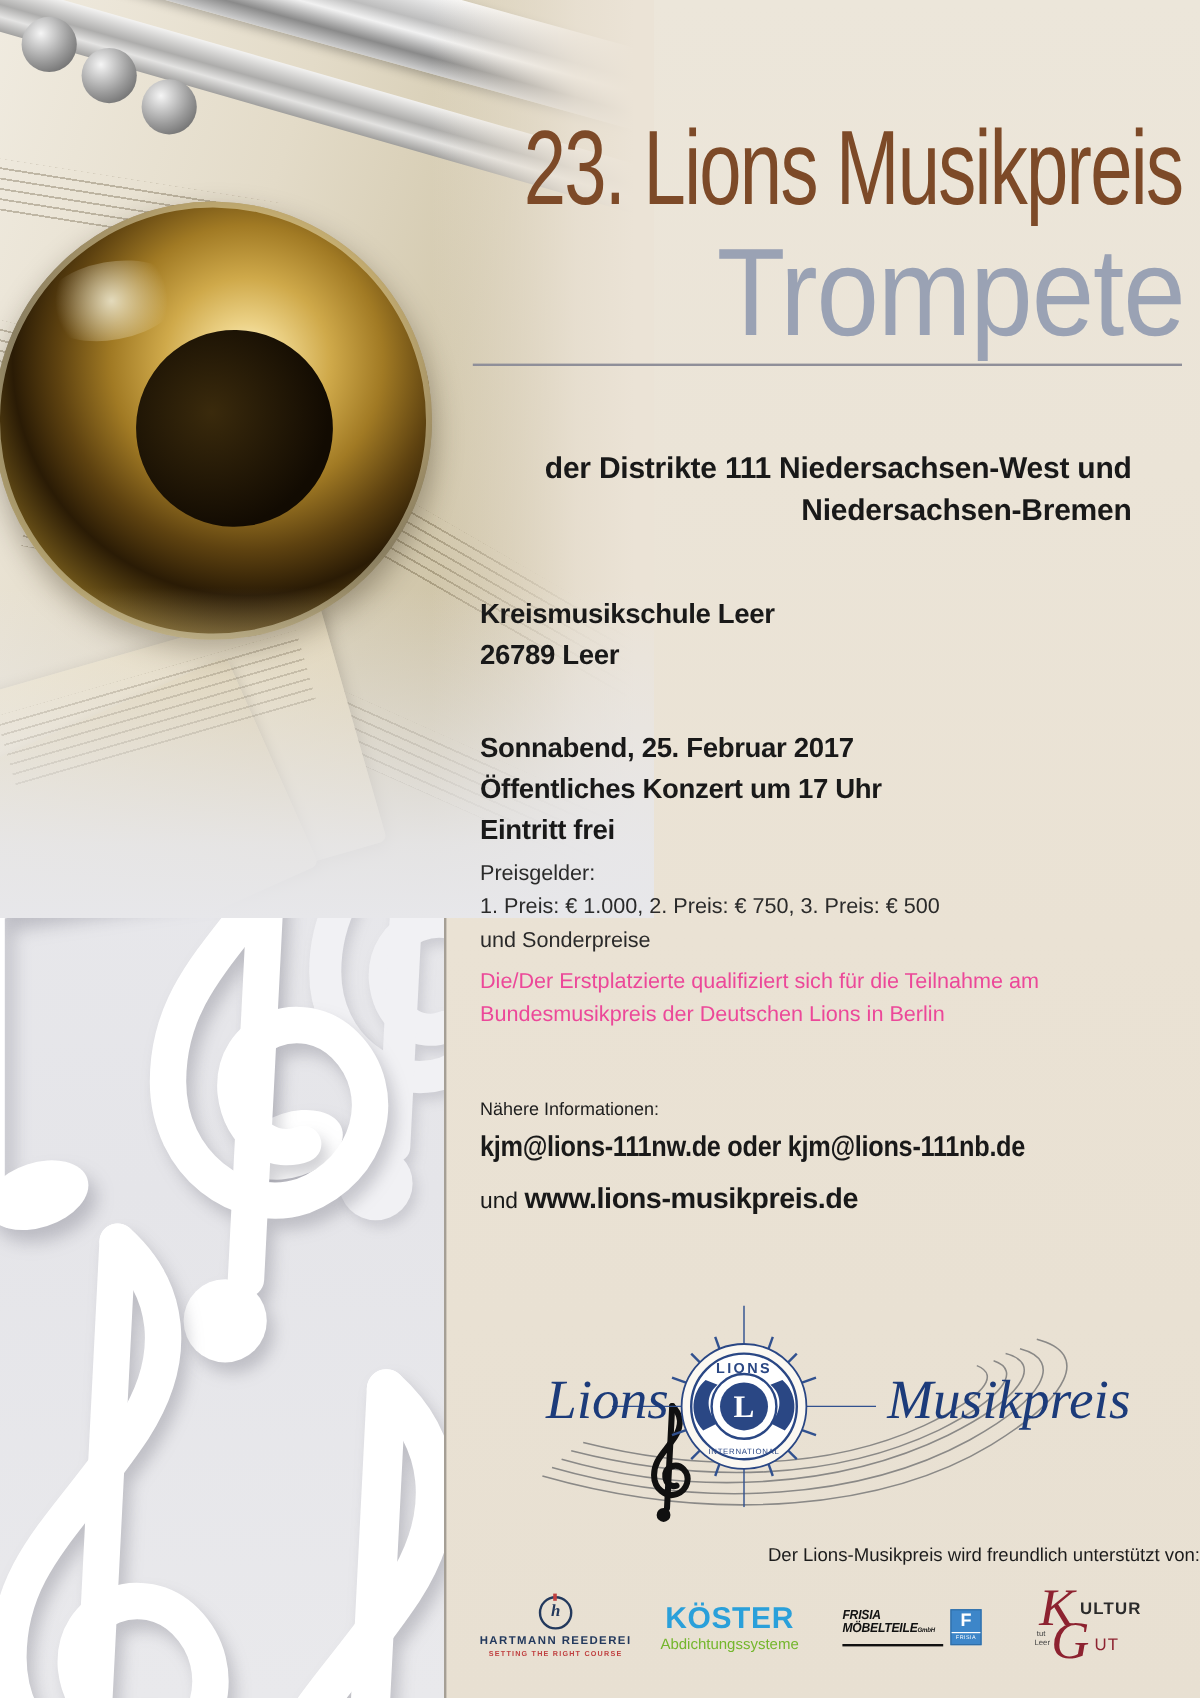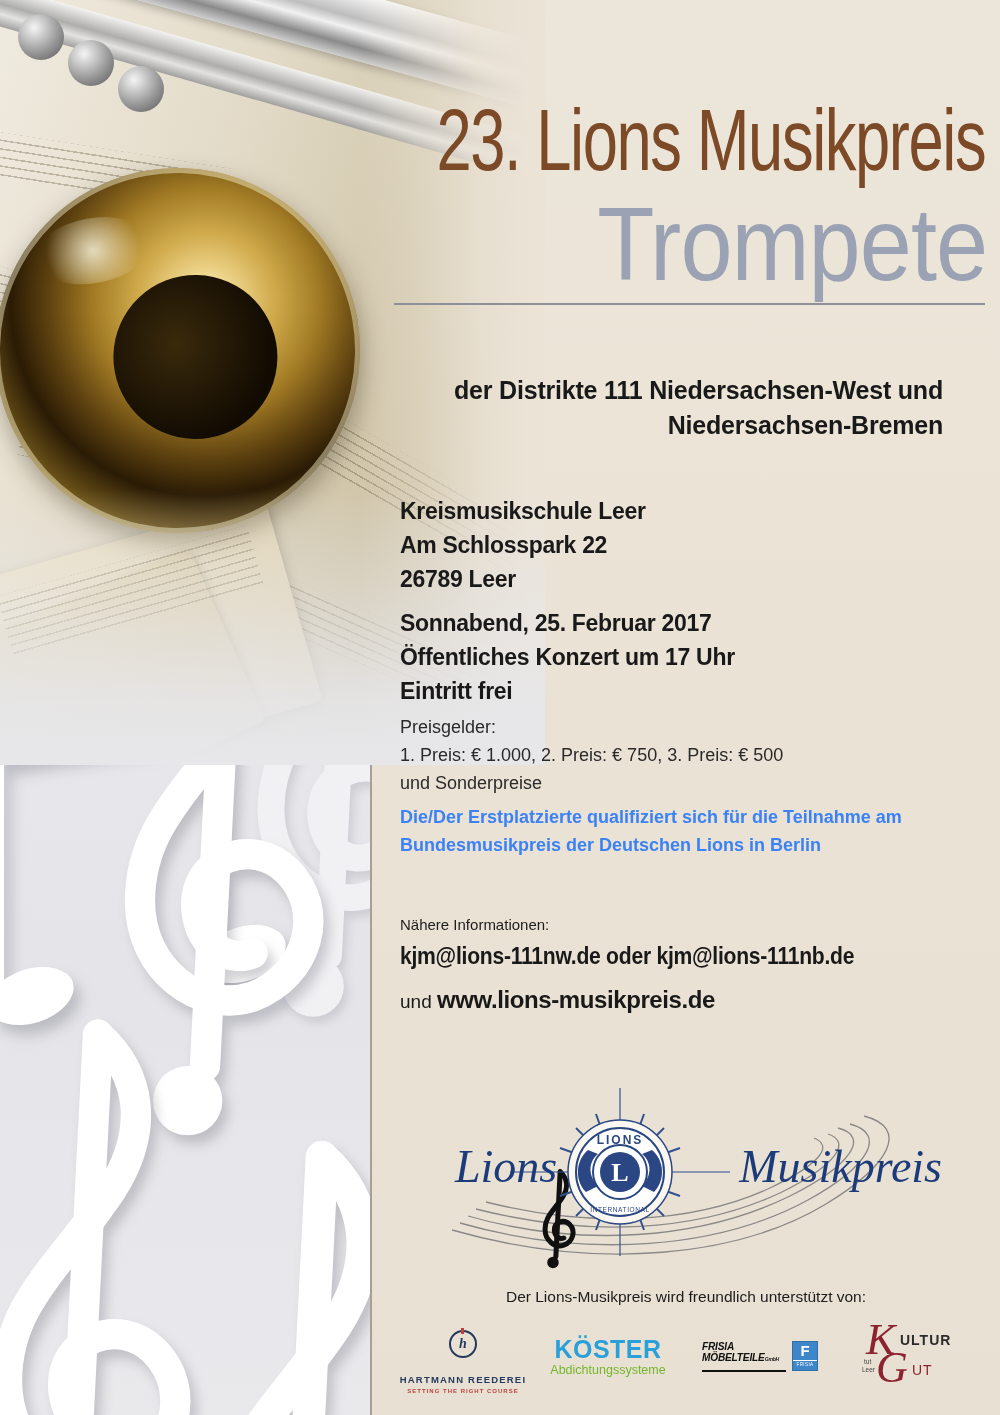--- a/index.html
+++ b/index.html
@@ -59,42 +59,42 @@
   .main > div{position:absolute;}
   .title{right:15px;top:96px;font-size:88px;line-height:1;color:#7d4a28;white-space:nowrap;
          letter-spacing:-2px;transform:scaleX(.72);transform-origin:100% 50%;}
   .subtitle{right:13px;top:192px;font-size:104px;line-height:1;color:#9aa2b4;white-space:nowrap;
             letter-spacing:-1px;transform:scaleX(.9);transform-origin:100% 50%;}
   .rule{left:-6px;right:15px;top:303px;height:2px;background:#8f8f99;}
   .districts{right:57px;top:373px;text-align:right;font-weight:bold;font-size:25px;line-height:35px;letter-spacing:-.2px;}
   .venue{left:0;top:494px;font-weight:bold;font-size:23px;line-height:34px;letter-spacing:-.3px;}
   .event{left:0;top:606px;font-weight:bold;font-size:23px;line-height:34px;letter-spacing:-.3px;}
   .prizes{left:0;top:713px;font-size:18px;line-height:28px;color:#2a2a2a;}
-  .qual{left:0;top:803px;font-size:18px;line-height:28px;color:#3b82f6;font-weight:bold;}
+  .qual{left:0;top:803px;font-size:18px;line-height:28px;color:#ec4899;}
   .contact-h{left:0;top:916px;font-size:15px;color:#1d1d1d;}
   .emails{left:0;top:942px;font-size:24px;font-weight:bold;white-space:nowrap;letter-spacing:-.3px;
           transform:scaleX(.88);transform-origin:0 50%;}
   .webline{left:0;top:986px;font-size:19px;white-space:nowrap;}
   .webline .site{font-size:24px;font-weight:bold;letter-spacing:-.4px;}
   
   .logo-block{position:absolute;left:440px;top:1088px;width:530px;height:185px;z-index:6;}
   .logo-block .swirl{position:absolute;inset:0;}
   .logo-clef{position:absolute;left:92px;top:78px;width:52px;height:108px;color:#101010;}
   .wordmark{position:absolute;font-family:"Liberation Serif",serif;font-style:italic;font-size:46px;color:#1c3b7a;}
   .wm-left{left:15px;top:52px;}
   .wm-right{right:28px;top:52px;}
   .emblem{position:absolute;left:70px;top:0;width:220px;height:168px;}
   
-  .sponsors-heading{position:absolute;left:372px;right:0;top:1288px;text-align:center;font-size:15.5px;color:#1c1c1c;z-index:5;}
+  .sponsors-heading{position:absolute;left:372px;right:0;top:1288px;text-align:right;font-size:15.5px;color:#1c1c1c;z-index:5;}
   .sp{position:absolute;z-index:5;}
   .hartmann{left:398px;top:1330px;width:130px;text-align:center;}
   .h-circle{width:24px;height:24px;border:2px solid #23395d;border-radius:50%;margin:0 auto;position:relative;
             font-family:"Liberation Serif",serif;font-style:italic;font-weight:bold;font-size:14px;color:#23395d;line-height:24px;}
   .h-circle::before{content:"";position:absolute;left:10px;top:-4px;width:3px;height:6px;background:#c04040;}
-  .h-name{margin-top:16px;font-size:9.5px;font-weight:bold;letter-spacing:1.2px;color:#23395d;white-space:nowrap;}
+  .h-name{margin-top:4px;font-size:9.5px;font-weight:bold;letter-spacing:1.2px;color:#23395d;white-space:nowrap;}
   .h-tag{margin-top:3px;font-size:6px;letter-spacing:1px;color:#c04040;font-weight:bold;white-space:nowrap;}
   .koester{left:550px;top:1337px;width:116px;text-align:center;}
   .k-name{font-size:25px;font-weight:bold;color:#2aa0da;letter-spacing:.5px;line-height:1;}
   .k-tag{font-size:12.5px;font-weight:normal;color:#74b62c;margin-top:1px;}
   .frisia{left:702px;top:1341px;width:118px;height:34px;}
   .f-text{position:absolute;left:0;top:0;font-style:italic;font-weight:bold;color:#111;font-size:11px;line-height:11px;
           letter-spacing:-.2px;white-space:nowrap;transform:scaleX(.92);transform-origin:0 0;}
   .f-suffix{font-size:5.5px;font-weight:bold;}
   .f-line{position:absolute;left:0;top:29px;width:84px;height:2px;background:#111;}
   .f-badge{position:absolute;left:90px;top:0;width:24px;height:28px;background:#3d86c9;border:1px solid #2f6ea8;}
@@ -176,21 +176,20 @@
 <div class="main">
   <div class="title">23. Lions Musikpreis</div>
   <div class="subtitle">Trompete</div>
   <div class="rule"></div>
   <div class="districts">
     <div>der Distrikte 111 Niedersachsen-West und</div>
     <div>Niedersachsen-Bremen</div>
   </div>
   <div class="venue">
     <div>Kreismusikschule Leer</div>
-    <div>Am Schlosspark 22</div>
     <div>26789 Leer</div>
   </div>
   <div class="event">
     <div>Sonnabend, 25. Februar 2017</div>
     <div>Öffentliches Konzert um 17 Uhr</div>
     <div>Eintritt frei</div>
   </div>
   <div class="prizes">
     <div>Preisgelder:</div>
     <div>1. Preis: € 1.000, 2. Preis: € 750, 3. Preis: € 500</div>

